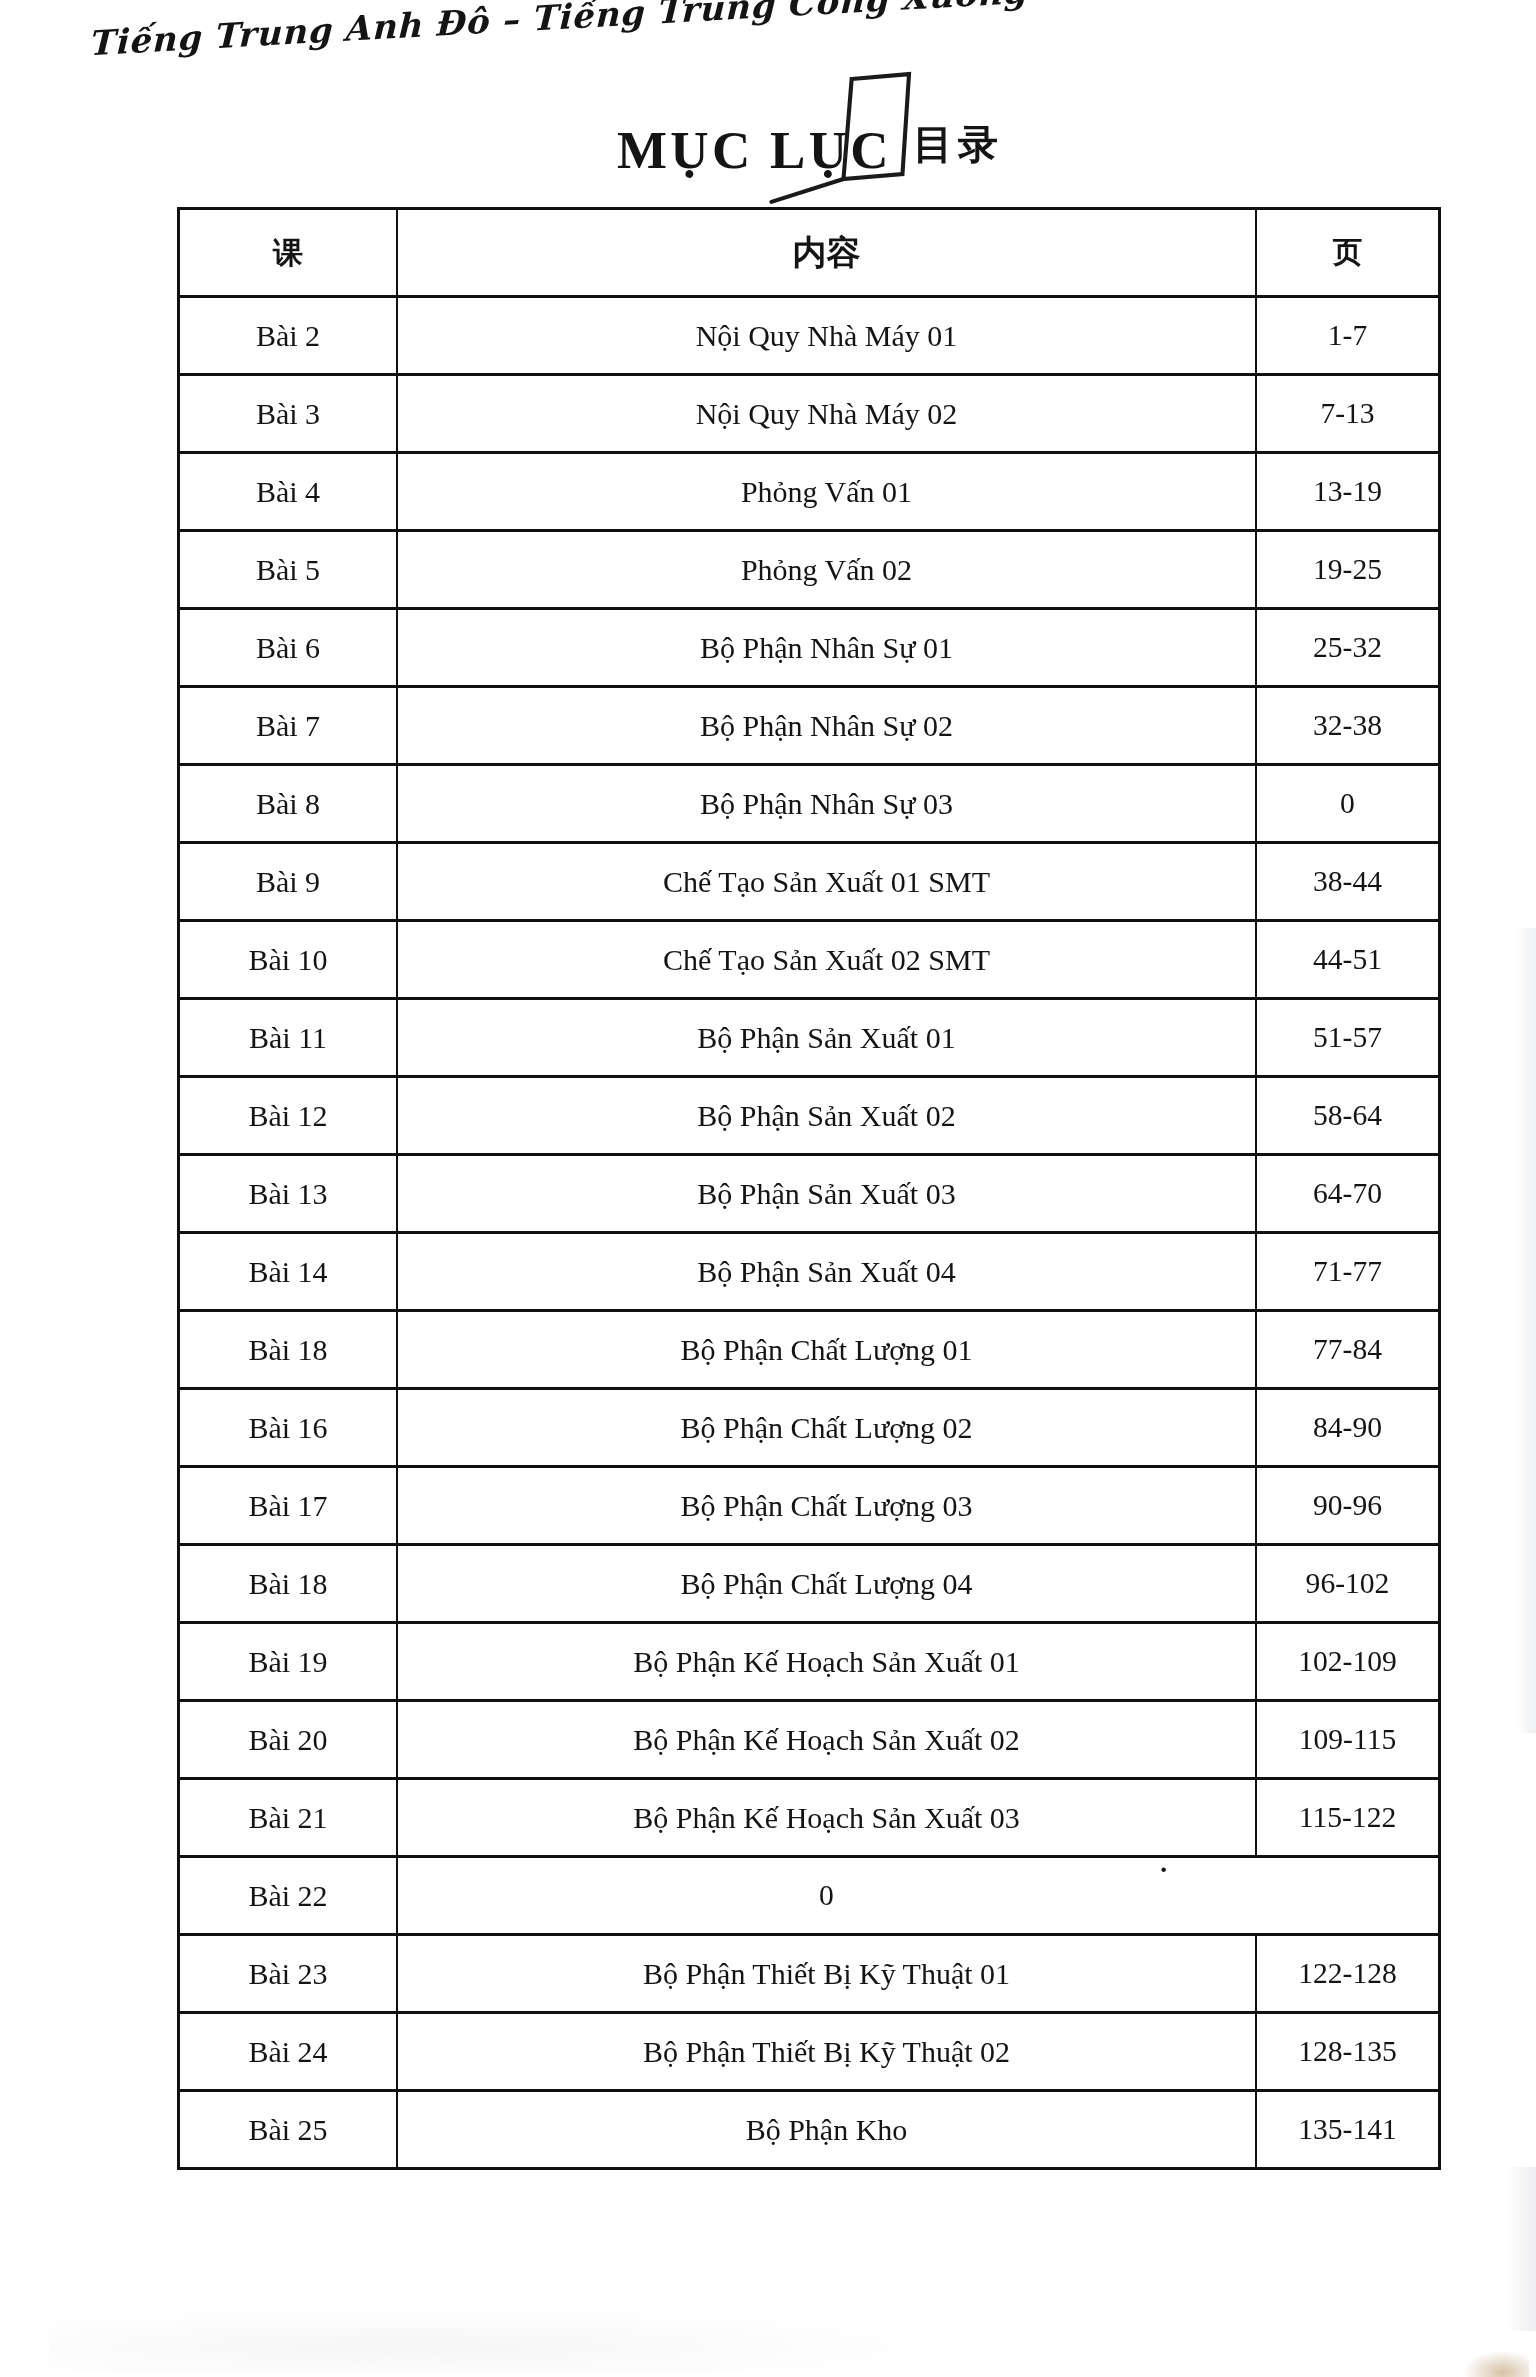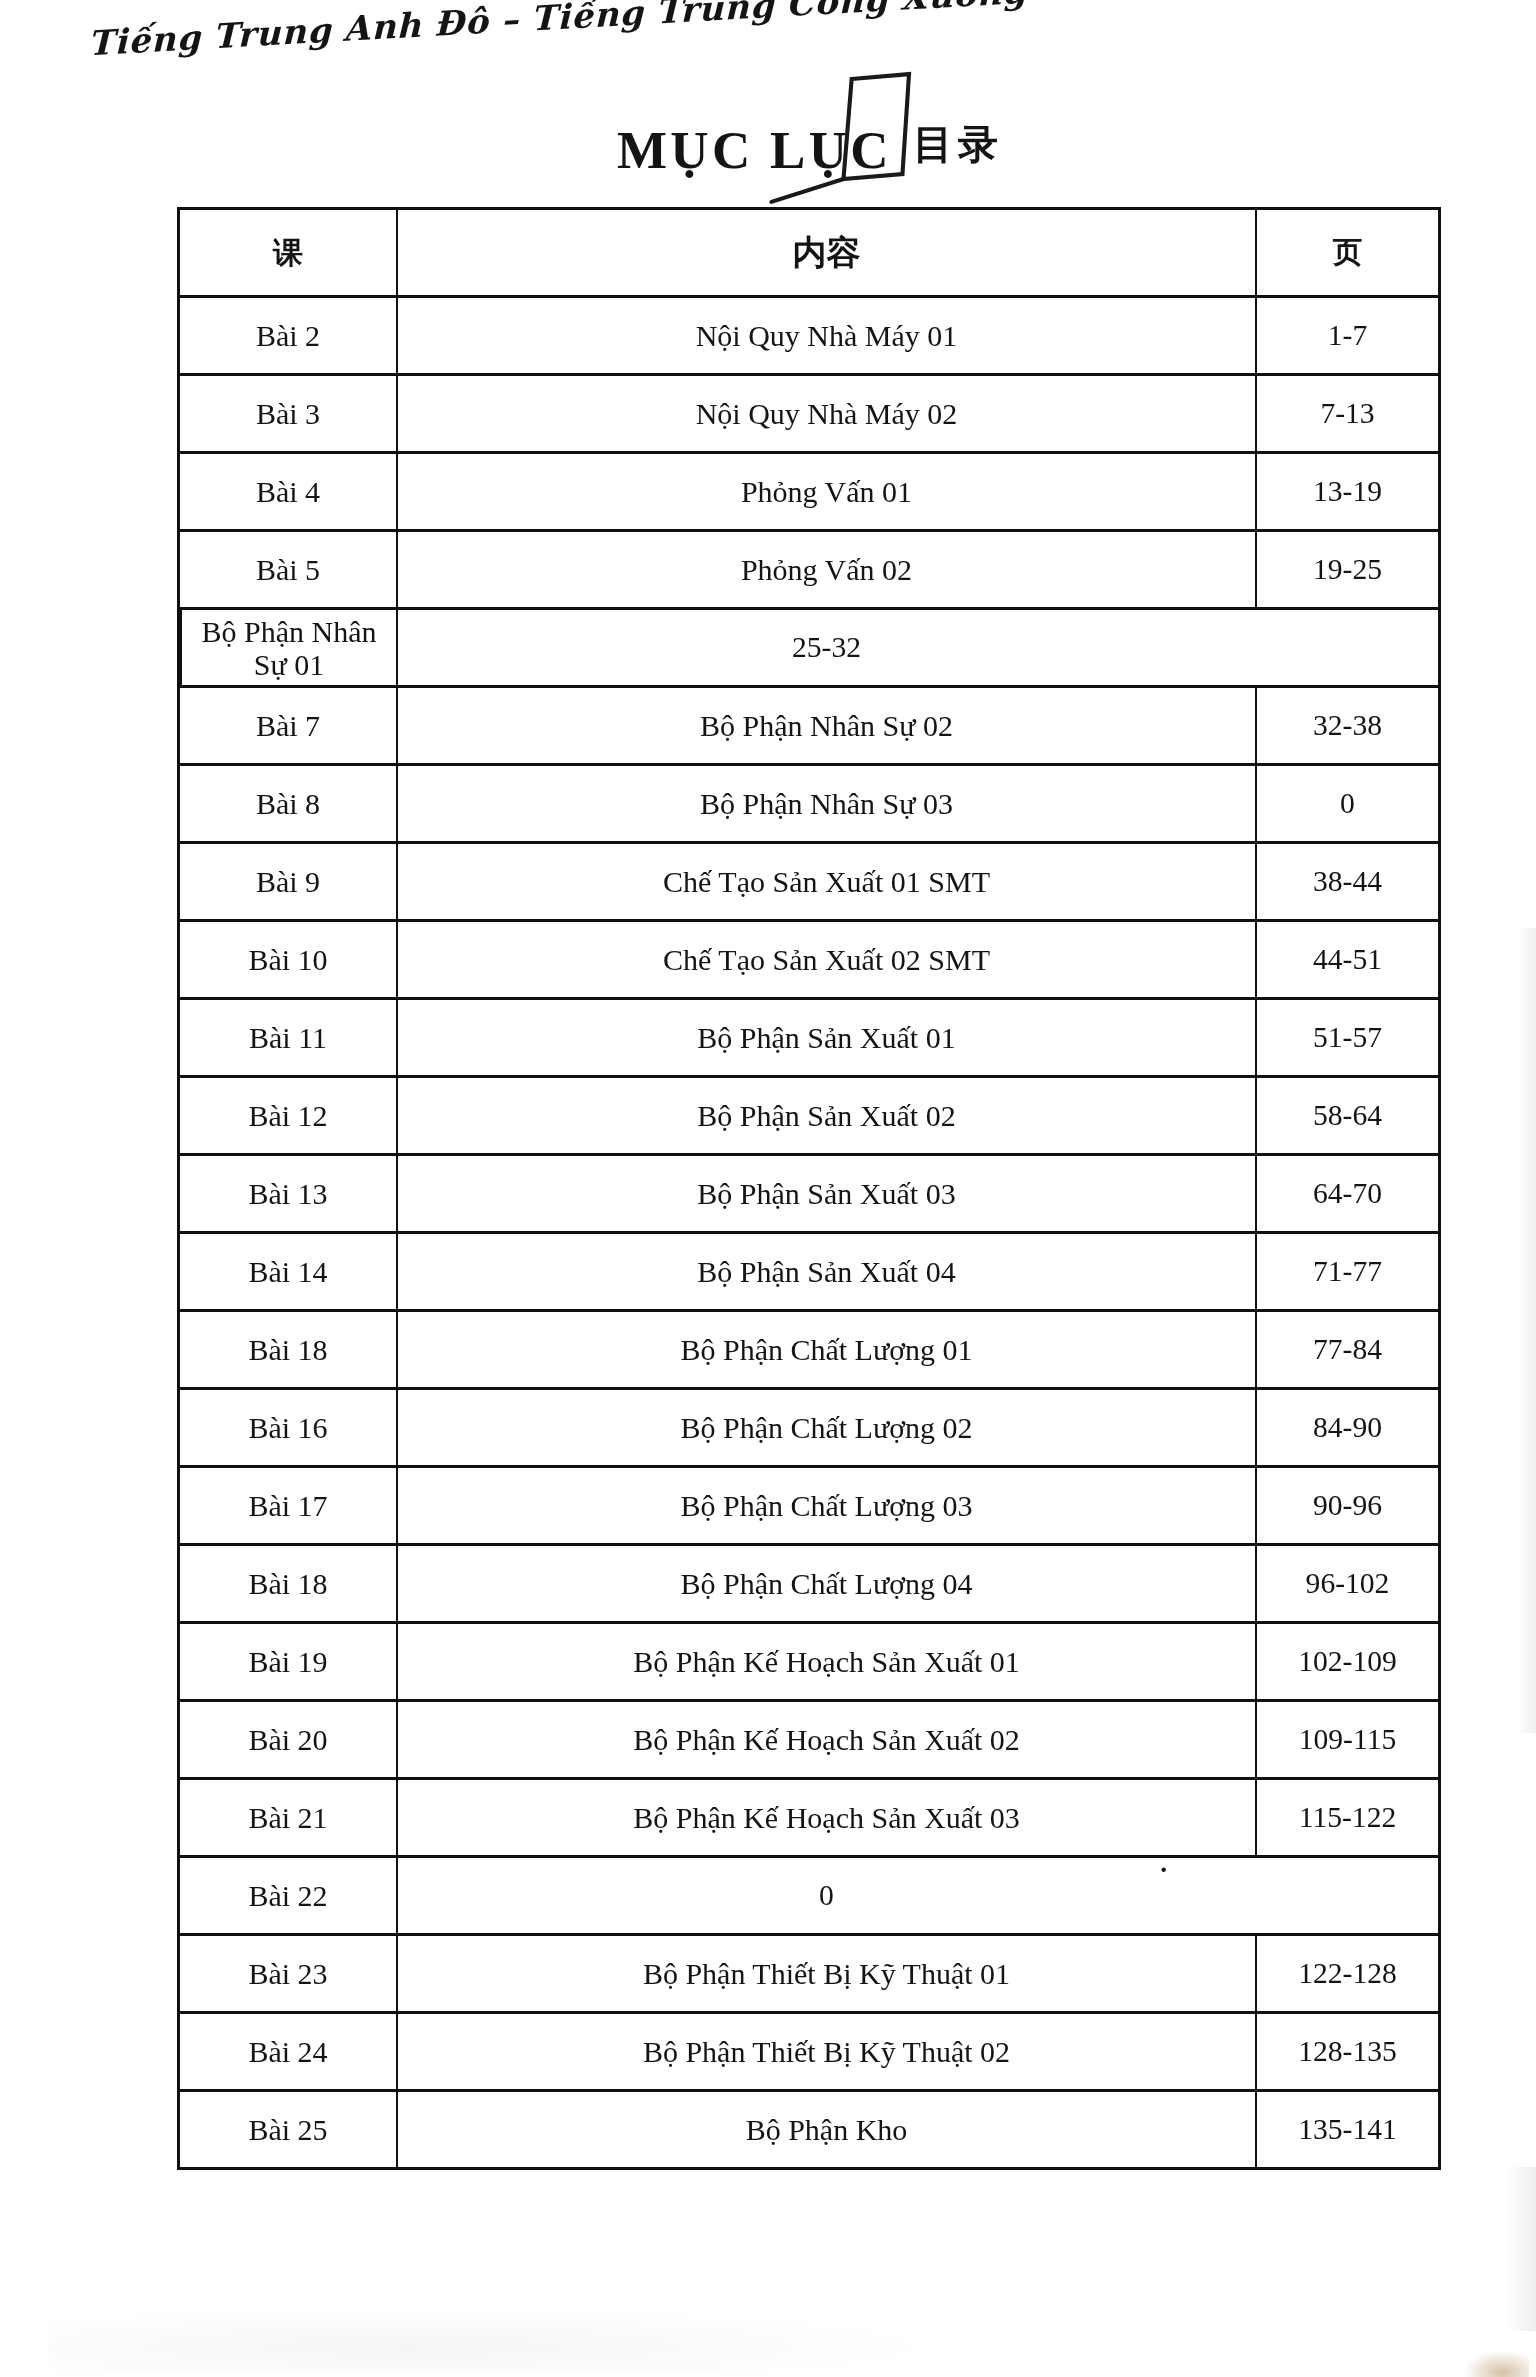--- a/index.html
+++ b/index.html
@@ -175,20 +175,21 @@
     <div class="cell pages">13-19</div>
   </div>
 
   <div class="toc-row">
     <div class="cell lesson">Bài 5</div>
     <div class="cell content">Phỏng Vấn 02</div>
     <div class="cell pages">19-25</div>
   </div>
 
   <div class="toc-row">
+    <div class="cell lesson">Bài 6</div>
     <div class="cell content">Bộ Phận Nhân Sự 01</div>
     <div class="cell pages">25-32</div>
   </div>
 
   <div class="toc-row">
     <div class="cell lesson">Bài 7</div>
     <div class="cell content">Bộ Phận Nhân Sự 02</div>
     <div class="cell pages">32-38</div>
   </div>
 

